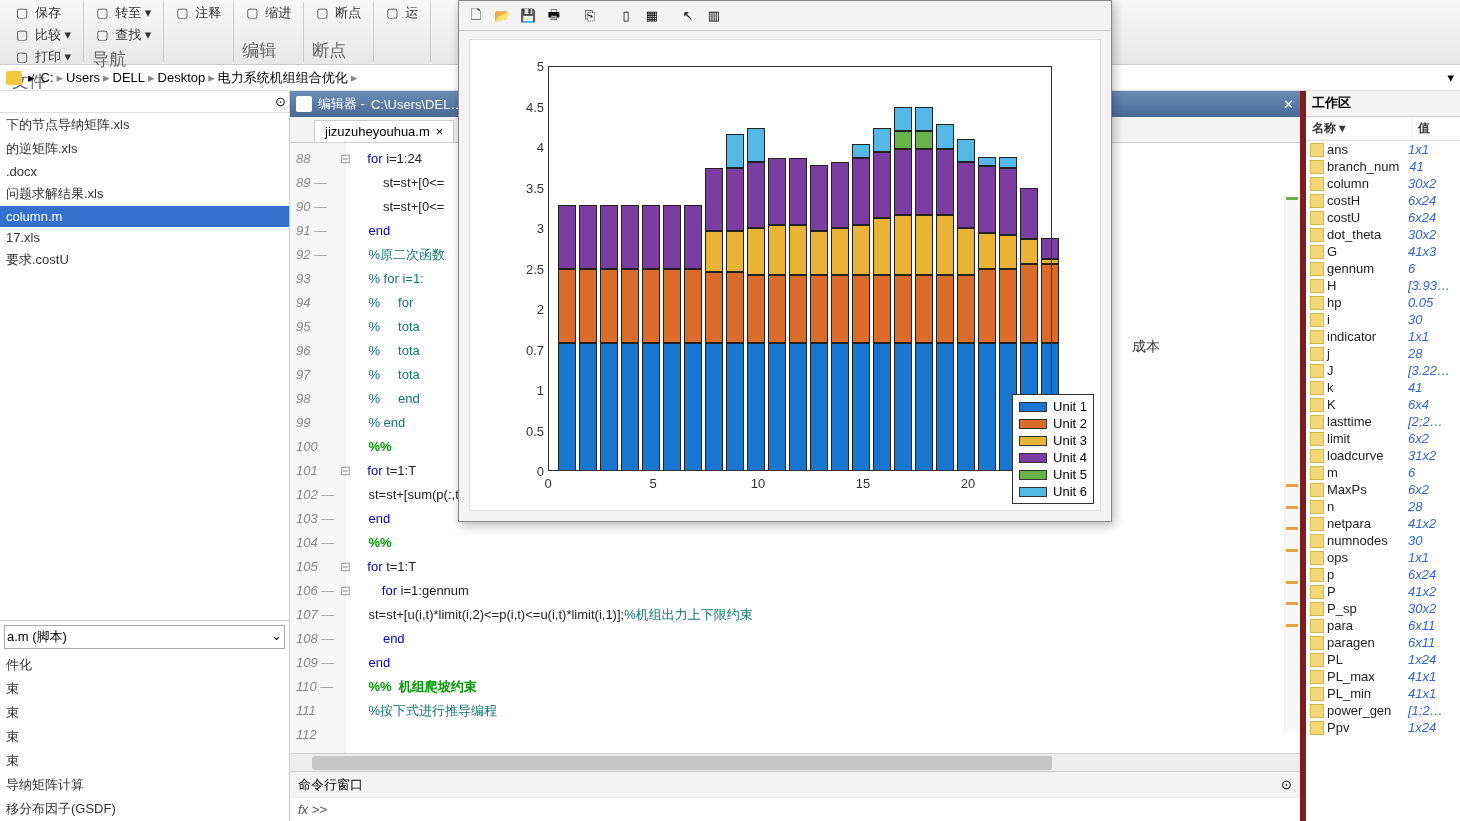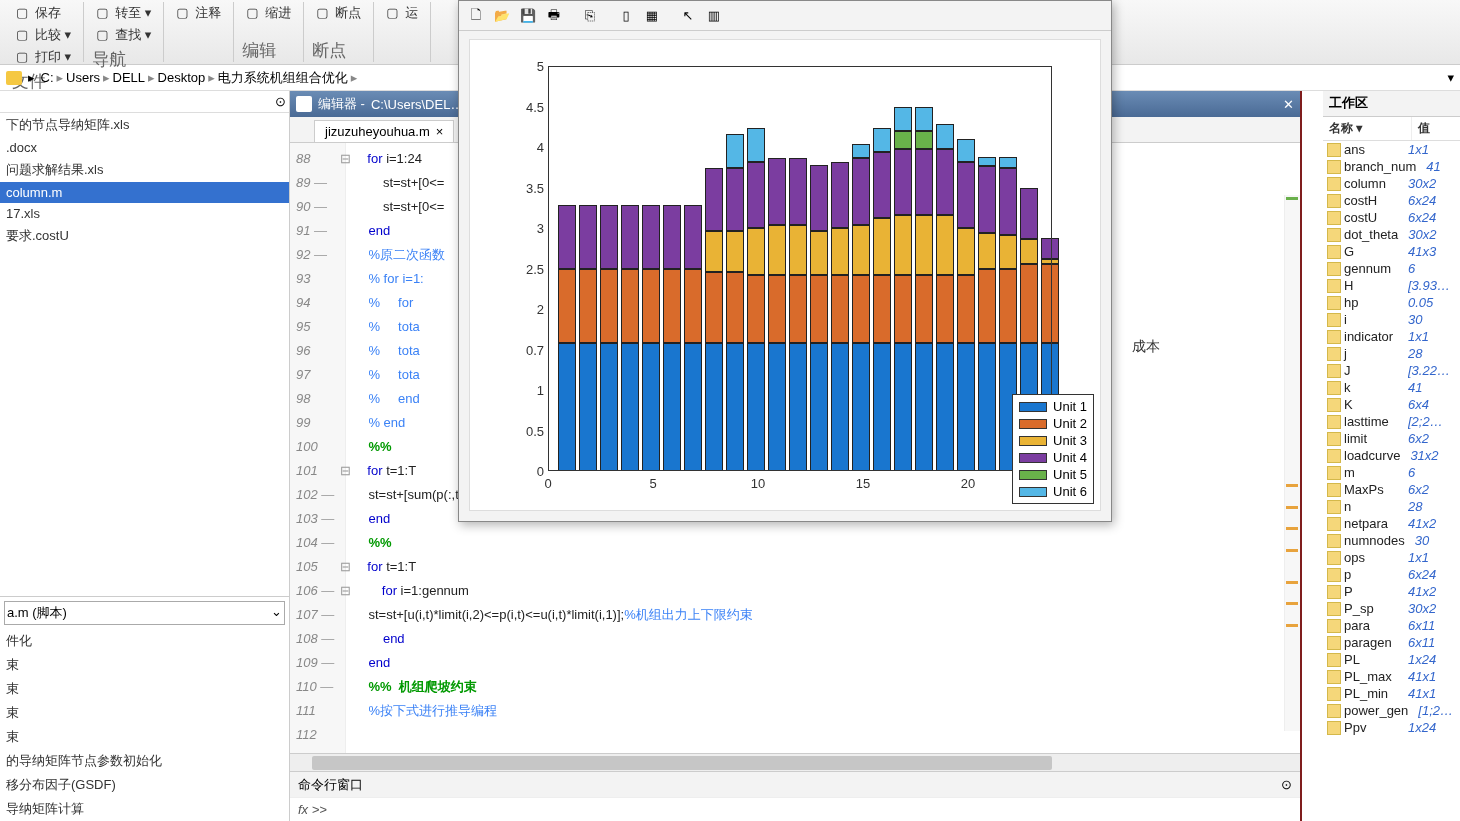--- a/index.html
+++ b/index.html
@@ -34,32 +34,32 @@
 .editor-title .doc-ico { width: 16px; height: 16px; background: #fff; border-radius: 2px; }
 .editor-title .close { margin-left: auto; cursor: pointer; }
 .editor-title .min { cursor: pointer; margin-right: 4px; }
 .tab-row { height: 26px; background: #f3f3f3; border-bottom: 1px solid #ccc; display: flex; align-items: flex-end; padding-left: 24px; }
 .tab { background: #fff; border: 1px solid #ccc; border-bottom: none; padding: 3px 10px; font-size: 13px; display: flex; align-items: center; gap: 6px; }
 .code-area { flex: 1; background: #fff; display: flex; overflow: hidden; position: relative; }
 .gutter { width: 56px; background: #f7f7f7; border-right: 1px solid #eee; text-align: left; padding: 4px 6px; color: #888; font-family: Consolas, monospace; font-size: 13px; line-height: 24px; font-style: italic; }
 .gutter-dash { color: #aaa; }
 .code-lines { flex: 1; padding: 4px 8px; font-family: Consolas, monospace; font-size: 14px; line-height: 24px; white-space: pre; color: #222; }
 .kw { color: #0000cc; }
-.cm { color: #3b82f6; }
+.cm { color: #0f766e; }
 .cm2 { color: #009900; font-weight: bold; }
 .hscroll { height: 18px; background: #eee; border-top: 1px solid #ccc; position: relative; }
 .hscroll-thumb { position: absolute; left: 22px; top: 2px; height: 14px; width: 740px; background: #c6c6c6; border-radius: 2px; }
 .mark-strip { position: absolute; right: 0; top: 52px; bottom: 22px; width: 16px; background: #f7f7f7; border-left: 1px solid #eee; }
 .mark { position: absolute; right: 2px; width: 12px; height: 3px; background: #e8a33d; }
 .mark.green { background: #6ab04c; }
 .cmd-title { height: 26px; background: #f3f3f3; border-top: 1px solid #ccc; display: flex; align-items: center; justify-content: space-between; padding: 0 8px; font-size: 13px; }
 .cmd-body { height: 24px; background: #fff; border-top: 1px solid #eee; padding: 2px 8px; font-family: Consolas, monospace; font-size: 15px; font-style: italic; color: #555; }
 
 
-.workspace { width: 160px; background: #fff; border-left: 2px solid #7f1d1d; padding-left: 21px; }
+.workspace { width: 160px; background: #fff; border-left: 6px solid #7f1d1d; }
 .ws-title { height: 26px; background: #f3f3f3; border-bottom: 1px solid #ccc; padding: 3px 6px; font-size: 13px; font-weight: bold; }
 .ws-header { display: flex; border-bottom: 1px solid #ddd; }
 .ws-header div { padding: 3px 6px; font-size: 12px; font-weight: bold; color: #333; }
 .ws-col-name { flex: 1; border-right: 1px solid #eee; }
 .ws-col-val { width: 48px; }
 .ws-rows { overflow: auto; height: 680px; }
 .ws-row { display: flex; padding: 1px 4px; font-size: 12px; }
 .ws-row .nm { flex: 1; display: flex; align-items: center; gap: 3px; color: #222; }
 .ws-row .vl { width: 48px; color: #3366cc; font-style: italic; overflow: hidden; margin-left: 10px; }
 .var-ico { width: 14px; height: 14px; background: #f5d77a; border: 1px solid #d4b84a; display: inline-block; flex-shrink: 0; }
@@ -162,41 +162,41 @@
   <span id="crumbs"><span>C:</span><span class="crumb-sep">▸</span><span>Users</span><span class="crumb-sep">▸</span><span>DELL</span><span class="crumb-sep">▸</span><span>Desktop</span><span class="crumb-sep">▸</span><span>电力系统机组组合优化</span><span class="crumb-sep">▸</span></span>
   <span style="margin-left:auto">▾</span>
 </div>
 
 <div class="main">
 
   <div class="sidebar">
     <div class="drop-toggle">⊙</div>
     <div class="file-list" id="file-list">
         <div class="file-item">下的节点导纳矩阵.xls</div>
+        <div class="file-item">的逆矩阵.xls</div>
         <div class="file-item">.docx</div>
         <div class="file-item">问题求解结果.xls</div>
         <div class="file-item sel">column.m</div>
         <div class="file-item">17.xls</div>
         <div class="file-item">要求.costU</div>
       </div>
     <div class="script-box">
       <div class="script-sel">
         <span>a.m (脚本)</span>
         <span style="float:right">⌄</span>
       </div>
     </div>
     <div id="outline">
         <div class="outline-item">件化</div>
         <div class="outline-item">束</div>
         <div class="outline-item">束</div>
         <div class="outline-item">束</div>
         <div class="outline-item">束</div>
-        <div class="outline-item">的导纳矩阵节点参数初始化</div>
+        <div class="outline-item">导纳矩阵计算</div>
         <div class="outline-item">移分布因子(GSDF)</div>
-        <div class="outline-item">导纳矩阵计算</div>
       </div>
   </div>
 
   <div class="editor-col">
     <div class="editor-title">
       <span class="doc-ico"></span>
       <span>编辑器 -</span>
       <span>C:\Users\DEL…</span>
       <span class="min">⊙</span>
       <span class="close">✕</span>

